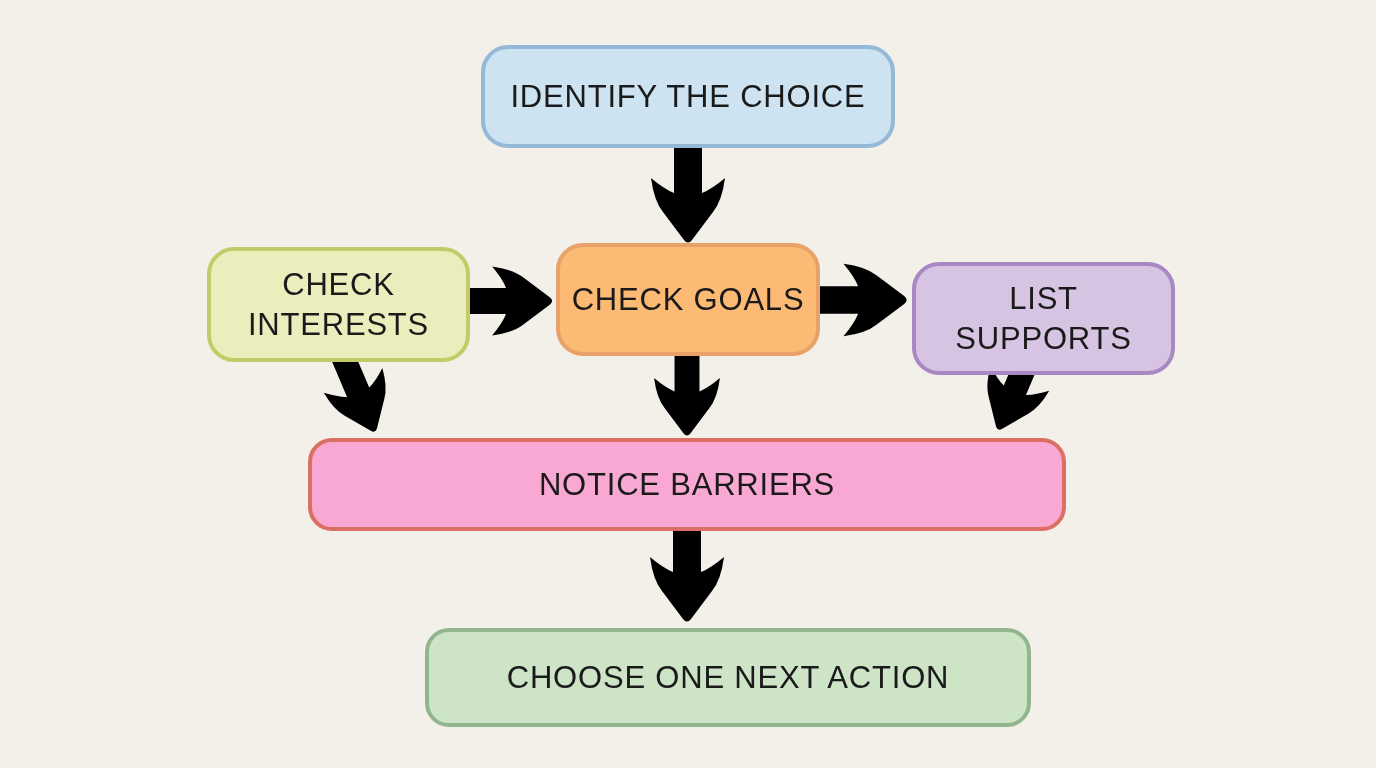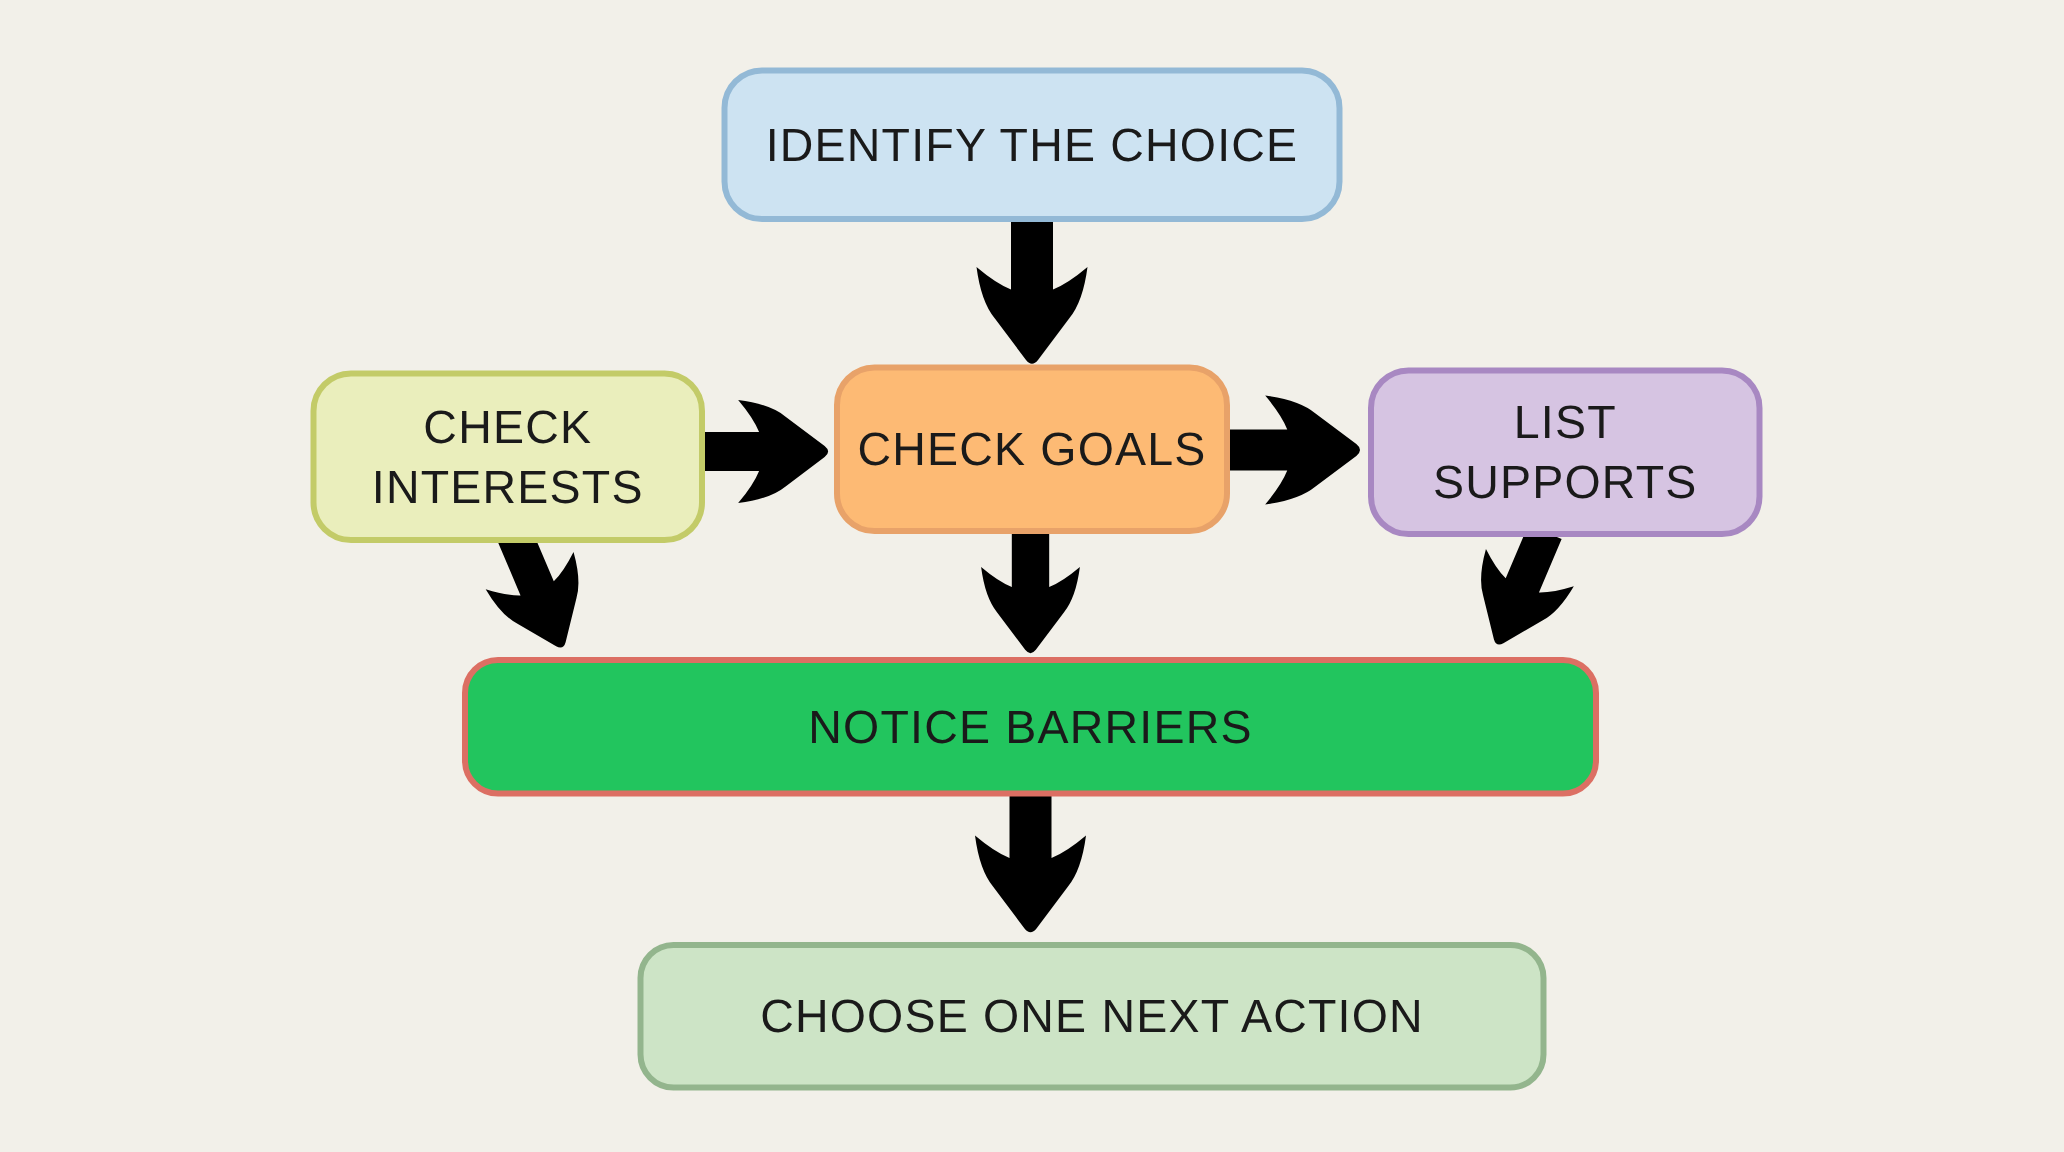--- a/index.html
+++ b/index.html
@@ -27,22 +27,22 @@
     color:#1a1a1a;
     font-size:31px;
     letter-spacing:0.8px;
     line-height:1.28;
     font-weight:400;
   }
   .one-line{white-space:nowrap;}
   .node-identify{left:481px;top:45px;width:414px;height:103px;background:#cde3f2;border-color:#93b9d6;}
   .node-interests{left:207px;top:247px;width:263px;height:115px;background:#eaeebc;border-color:#c3cb68;padding:0 30px;}
   .node-goals{left:556px;top:243px;width:264px;height:113px;background:#fdba74;border-color:#e8a269;}
-  .node-supports{left:912px;top:245px;width:263px;height:113px;background:#d6c4e2;border-color:#a888c2;padding:16px 40px;}
-  .node-barriers{left:308px;top:438px;width:758px;height:93px;background:#22c55e;border-color:#dc6f63;border-radius:24px;}
+  .node-supports{left:912px;top:262px;width:263px;height:113px;background:#d6c4e2;border-color:#a888c2;padding:16px 40px;}
+  .node-barriers{left:308px;top:438px;width:758px;height:93px;background:#f9a8d4;border-color:#dc6f63;border-radius:24px;}
   .node-action{left:425px;top:628px;width:606px;height:99px;background:#cde4c6;border-color:#93b58d;border-radius:24px;}
 </style>
 </head>
 <body>
 
 <div class="canvas">
 
   <svg class="arrow-layer" viewBox="0 0 1376 768" aria-hidden="true">
     <defs>
       <path id="block-arrow" d="M -14 -3 L 14 -3 L 14 42 Q 24 38 37 27 Q 34 50 25 61 L 4 89 Q 0 94 -4 89 L -25 61 Q -34 50 -37 27 Q -24 38 -14 42 Z"></path>

